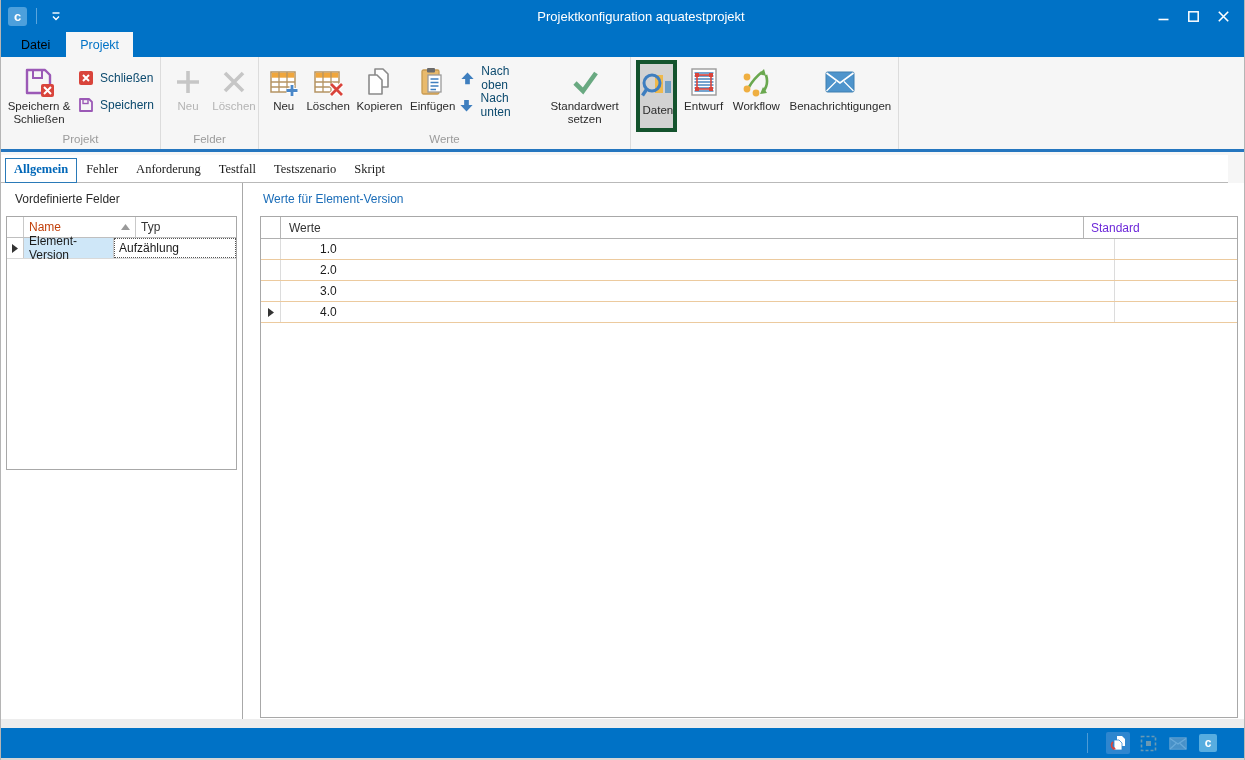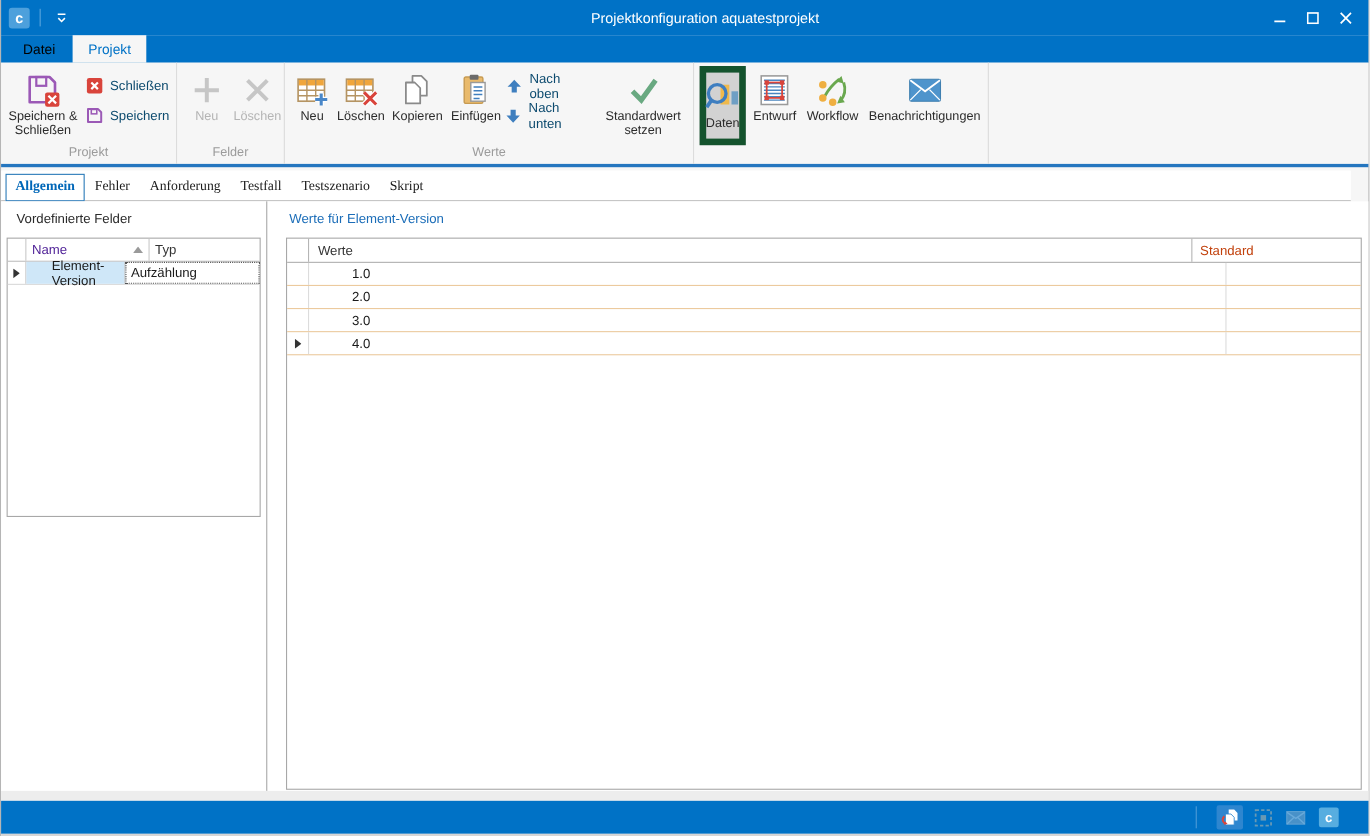--- a/index.html
+++ b/index.html
@@ -33,54 +33,54 @@
     border-bottom:3px solid #2576bf; display:flex; }
   .rgroup { position:relative; height:92px; border-right:1px solid #dcdcdc; display:flex; flex-direction:column; }
   .rgroup-content { flex:1; display:flex; align-items:flex-start; padding-top:3px; }
   .rgroup-label { height:17px; text-align:center; color:#9b9b9b; font-size:11.5px; line-height:15px; }
   .g-projekt { width:160px; } .g-felder { width:98px; } .g-werte { width:372px; } .g-ansicht { width:268px; }
 
   .rbtn-big { display:flex; flex-direction:column; align-items:center; text-align:center;
     padding-top:4px; font-size:11.5px; line-height:13px; color:#2b2b2b; height:72px; }
   .rbtn-big .ic { height:36px; display:flex; align-items:center; justify-content:center; }
   .rbtn-big.disabled { color:#b4b4b4; }
-  .rbtn-big.pressed { background:#d2d2d2; border:6px solid #14532d; }
+  .rbtn-big.pressed { background:#d2d2d2; border:4px solid #14532d;align-items:flex-end; }
   .smallcol { display:flex; flex-direction:column; padding-top:6px; }
   .rbtn-small { display:flex; align-items:center; height:24px; margin-bottom:3px; font-size:12px; color:#0c4a6e; }
   .rbtn-small .ic { width:18px; display:flex; justify-content:center; margin-right:5px; }
 
   
   .pagetabs { position:absolute; left:0; top:155px; right:16px; height:28px; background:#fff;
     border-bottom:1px solid #b9b9b9; display:flex; align-items:flex-end; padding-left:4px;font-family:Liberation Serif, serif; }
   .ptab { padding:4px 9px 5px 9px; font-size:12.5px; color:#1a1a1a; margin-bottom:0; }
   .ptab.active { border:1px solid #2a7ab8; margin-bottom:-1px; background:#fff; color:#0067b8; font-weight:bold; padding:3px 8px 5px 8px; }
 
   
   .content { position:absolute; left:0; top:183px; right:0; height:545px; background:#fff; }
   .splitter { position:absolute; left:241px; top:0; width:1px; height:536px; background:#a8a8a8; }
   .bottom-strip { position:absolute; left:0; right:0; bottom:0; height:9px; background:#ededed; }
 
   .lp-title { position:absolute; left:14px; top:9px; color:#2b2b2b; }
   .lp-box { position:absolute; left:5px; top:33px; width:231px; height:254px; border:1px solid #a8a8a8; background:#fff; }
   .lp-header { display:flex; height:21px; border-bottom:1px solid #bfbfbf; }
   .lp-header .c0 { width:17px; border-right:1px solid #c9c9c9; }
-  .lp-header .c1 { width:112px; border-right:1px solid #c9c9c9; display:flex; align-items:center; padding:0 5px; color:#4c1d95; }
+  .lp-header .c1 { width:112px; border-right:1px solid #c9c9c9; display:flex; align-items:center; padding:0 5px; color:#c2410c; }
   .lp-header .c1 .htext { flex:1; }
   .lp-header .c2 { flex:1; display:flex; align-items:center; padding:0 5px; color:#333; }
   .lp-row { display:flex; height:21px; border-bottom:1px solid #d9d9d9; }
   .lp-row .c0 { width:17px; border-right:1px solid #c9c9c9; display:flex; align-items:center; justify-content:center; }
-  .lp-row .c1 { width:90px; border-right:1px solid #c9c9c9; background:#cfe7f8; display:flex; align-items:center; padding:0 23px; }
+  .lp-row .c1 { width:90px; border-right:1px solid #c9c9c9; background:#cfe7f8; display:flex; align-items:center; padding:0 5px; }
   .lp-row .c2 { flex:1; display:flex; align-items:center; padding:0 4px; border:1px dotted #555; }
 
   .rp-title { position:absolute; left:262px; top:9px; color:#1b6db8; }
   .rp-box { position:absolute; left:259px; top:33px; width:978px; height:502px; border:1px solid #a8a8a8; background:#fff; }
   .rp-header { display:flex; height:22px; border-bottom:1px solid #b0b0b0; }
   .rp-header .c0 { width:20px; border-right:1px solid #b5b5b5; }
   .rp-header .c1 { width:803px; border-right:1px solid #b5b5b5; display:flex; align-items:center; padding:0 8px; color:#333; }
-  .rp-header .c2 { flex:1; display:flex; align-items:center; padding:0 7px; color:#c2410c; }
+  .rp-header .c2 { flex:1; display:flex; align-items:center; padding:0 7px; color:#6d28d9; }
   .rp-row { display:flex; height:21px; border-bottom:1px solid #ecca9e;gap:31px; }
   .rp-row .c0 { width:20px; border-right:1px solid #dcdcdc; display:flex; align-items:center; justify-content:center; }
   .rp-row .c1 { width:803px; border-right:1px solid #dcdcdc; display:flex; align-items:center; padding:0 8px; }
   .rp-row .c2 { flex:1; display:flex; align-items:center; padding:0 7px; }
 
   
   .statusbar { position:absolute; left:0; right:0; bottom:2px; height:30px; background:#0072C6;
     display:flex; align-items:center; justify-content:flex-end; padding-right:24px; }
   .sb-sep { width:1px; height:20px; background:#4d9bd6; margin-right:12px; }
   .sb-icon { width:24px; height:22px; display:flex; align-items:center; justify-content:center; margin-left:6px; }

